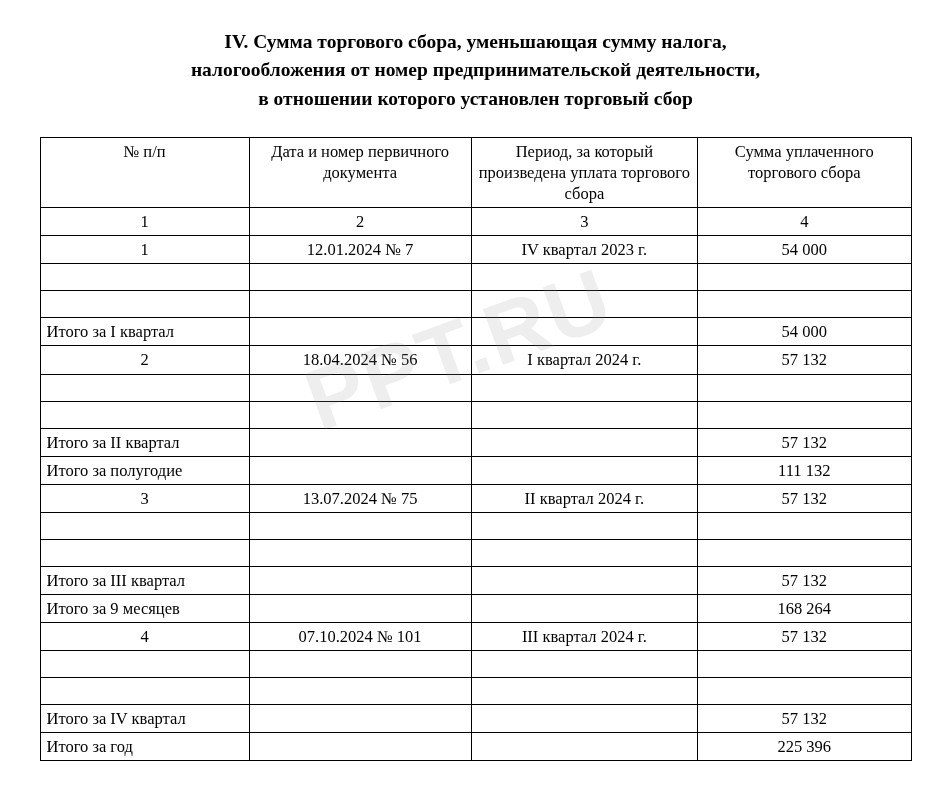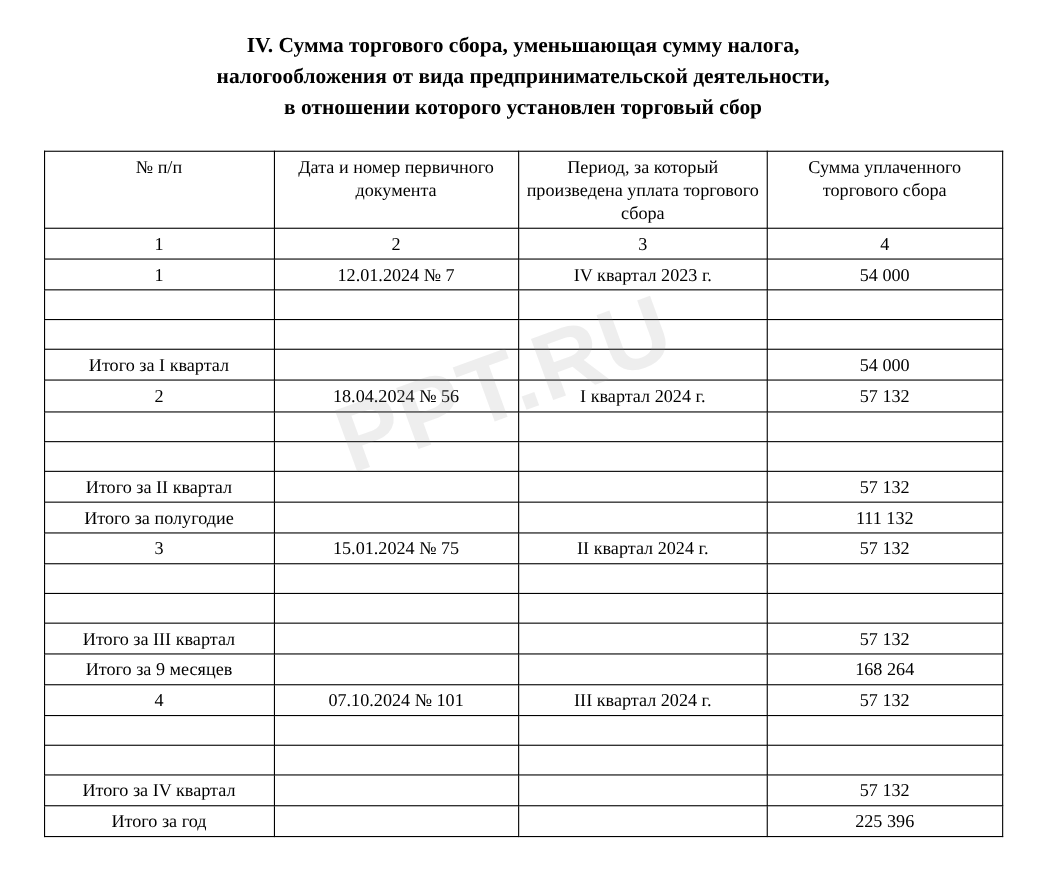--- a/index.html
+++ b/index.html
@@ -70,33 +70,33 @@
 
   .hdr td {
     vertical-align: top;
     padding-top: 6px;
     padding-bottom: 6px;
     height: 66px;
   }
   .left { text-align: center; }
   .numrow td { text-align: center; }
   .empty td { height: 22px; }
-  .total td { text-align: center; }
+  .total td { text-align: left; }
   .total td.val { text-align: center; }
 </style>
 </head>
 <body>
 
 <div class="page">
 
   <div class="watermark">PPT.RU</div>
 
   <div class="title">
     <span class="line">IV. Сумма торгового сбора, уменьшающая сумму налога,</span>
-    <span class="line">налогообложения от вида предпринимательской деятельности,</span>
+    <span class="line">налогообложения от номер предпринимательской деятельности,</span>
     <span class="line">в отношении которого установлен торговый сбор</span>
   </div>
 
   <div class="table-wrap">
     <table class="doc">
       <colgroup>
         <col class="c1">
           <col class="c2">
           <col class="c3">
           <col class="c4">
@@ -166,21 +166,21 @@
         </tr>
         <tr class="total">
           <td>Итого за полугодие</td>
           <td></td>
           <td></td>
           <td class="val">111 132</td>
         </tr>
 
         <tr class="numrow">
           <td>3</td>
-          <td>15.01.2024 № 75</td>
+          <td>13.07.2024 № 75</td>
           <td>II квартал 2024 г.</td>
           <td>57 132</td>
         </tr>
         <tr class="empty">
           <td></td>
           <td></td>
           <td></td>
           <td></td>
         </tr>
         <tr class="empty">

